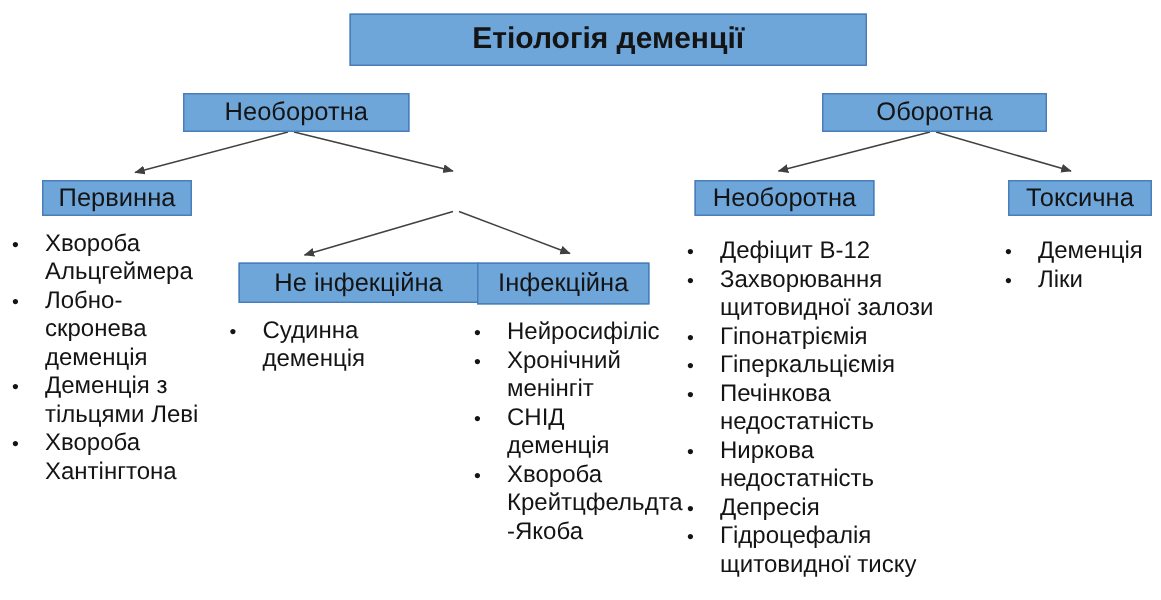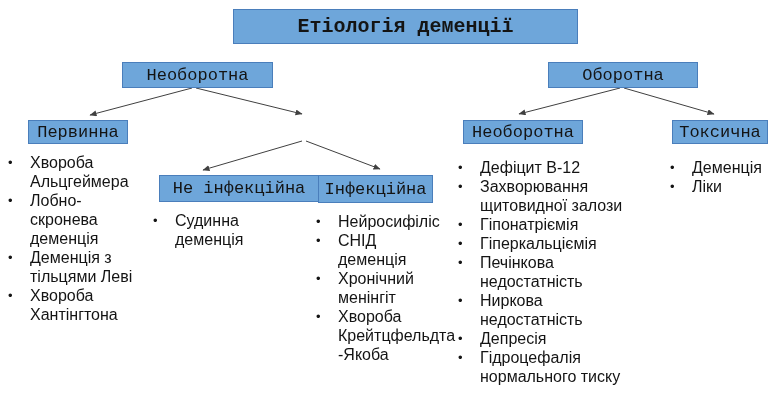--- a/index.html
+++ b/index.html
@@ -7,21 +7,20 @@
   body { font-family:"Liberation Sans", sans-serif; color:#151515; }
   .slide { position:relative; width:774px; height:400px; background:#ffffff; overflow:hidden; }
 
   .box {
     position:absolute;
     background:#6ea6da;
     border:1px solid #4a7ebb;
     display:flex; align-items:center; justify-content:center;
     color:#141414;
     text-align:center;
-    font-family:Liberation Mono, monospace;
   }
   .box.title-lvl { font-size:20px; font-weight:bold; }
   .box.lvl   { font-size:17px; font-weight:normal; }
 
   svg.arrows { position:absolute; left:0; top:0; pointer-events:none; }
   svg.arrows line { stroke:#404040; stroke-width:1; }
 
   ul.blist { position:absolute; list-style:none; }
   ul.blist li { display:flex; align-items:flex-start; }
   ul.blist .bullet { flex:0 0 22px; font-size:13px; line-height:19px; color:#141414; }
@@ -91,26 +90,26 @@
       </li>
   </ul>
 
   <ul class="blist" style="left:316px; top:212px; width:125px;">
     <li>
         <span class="bullet"></span>
         <span class="t">Нейросифіліс</span>
       </li>
     <li>
         <span class="bullet"></span>
-        <span class="t">СНІД деменція</span>
+        <span class="t">Хронічний
+менінгіт</span>
       </li>
     <li>
         <span class="bullet"></span>
-        <span class="t">Хронічний
-менінгіт</span>
+        <span class="t">СНІД деменція</span>
       </li>
     <li>
         <span class="bullet"></span>
         <span class="t">Хвороба
 Крейтцфельдта
 -Якоба</span>
       </li>
   </ul>
 
   <ul class="blist" style="left:458px; top:158px; width:170px;">
@@ -141,21 +140,21 @@
         <span class="t">Ниркова
 недостатність</span>
       </li>
     <li>
         <span class="bullet"></span>
         <span class="t">Депресія</span>
       </li>
     <li>
         <span class="bullet"></span>
         <span class="t">Гідроцефалія
-нормального тиску</span>
+щитовидної тиску</span>
       </li>
   </ul>
 
   <ul class="blist" style="left:670px; top:158px; width:100px;">
     <li>
         <span class="bullet"></span>
         <span class="t">Деменція</span>
       </li>
     <li>
         <span class="bullet"></span>

